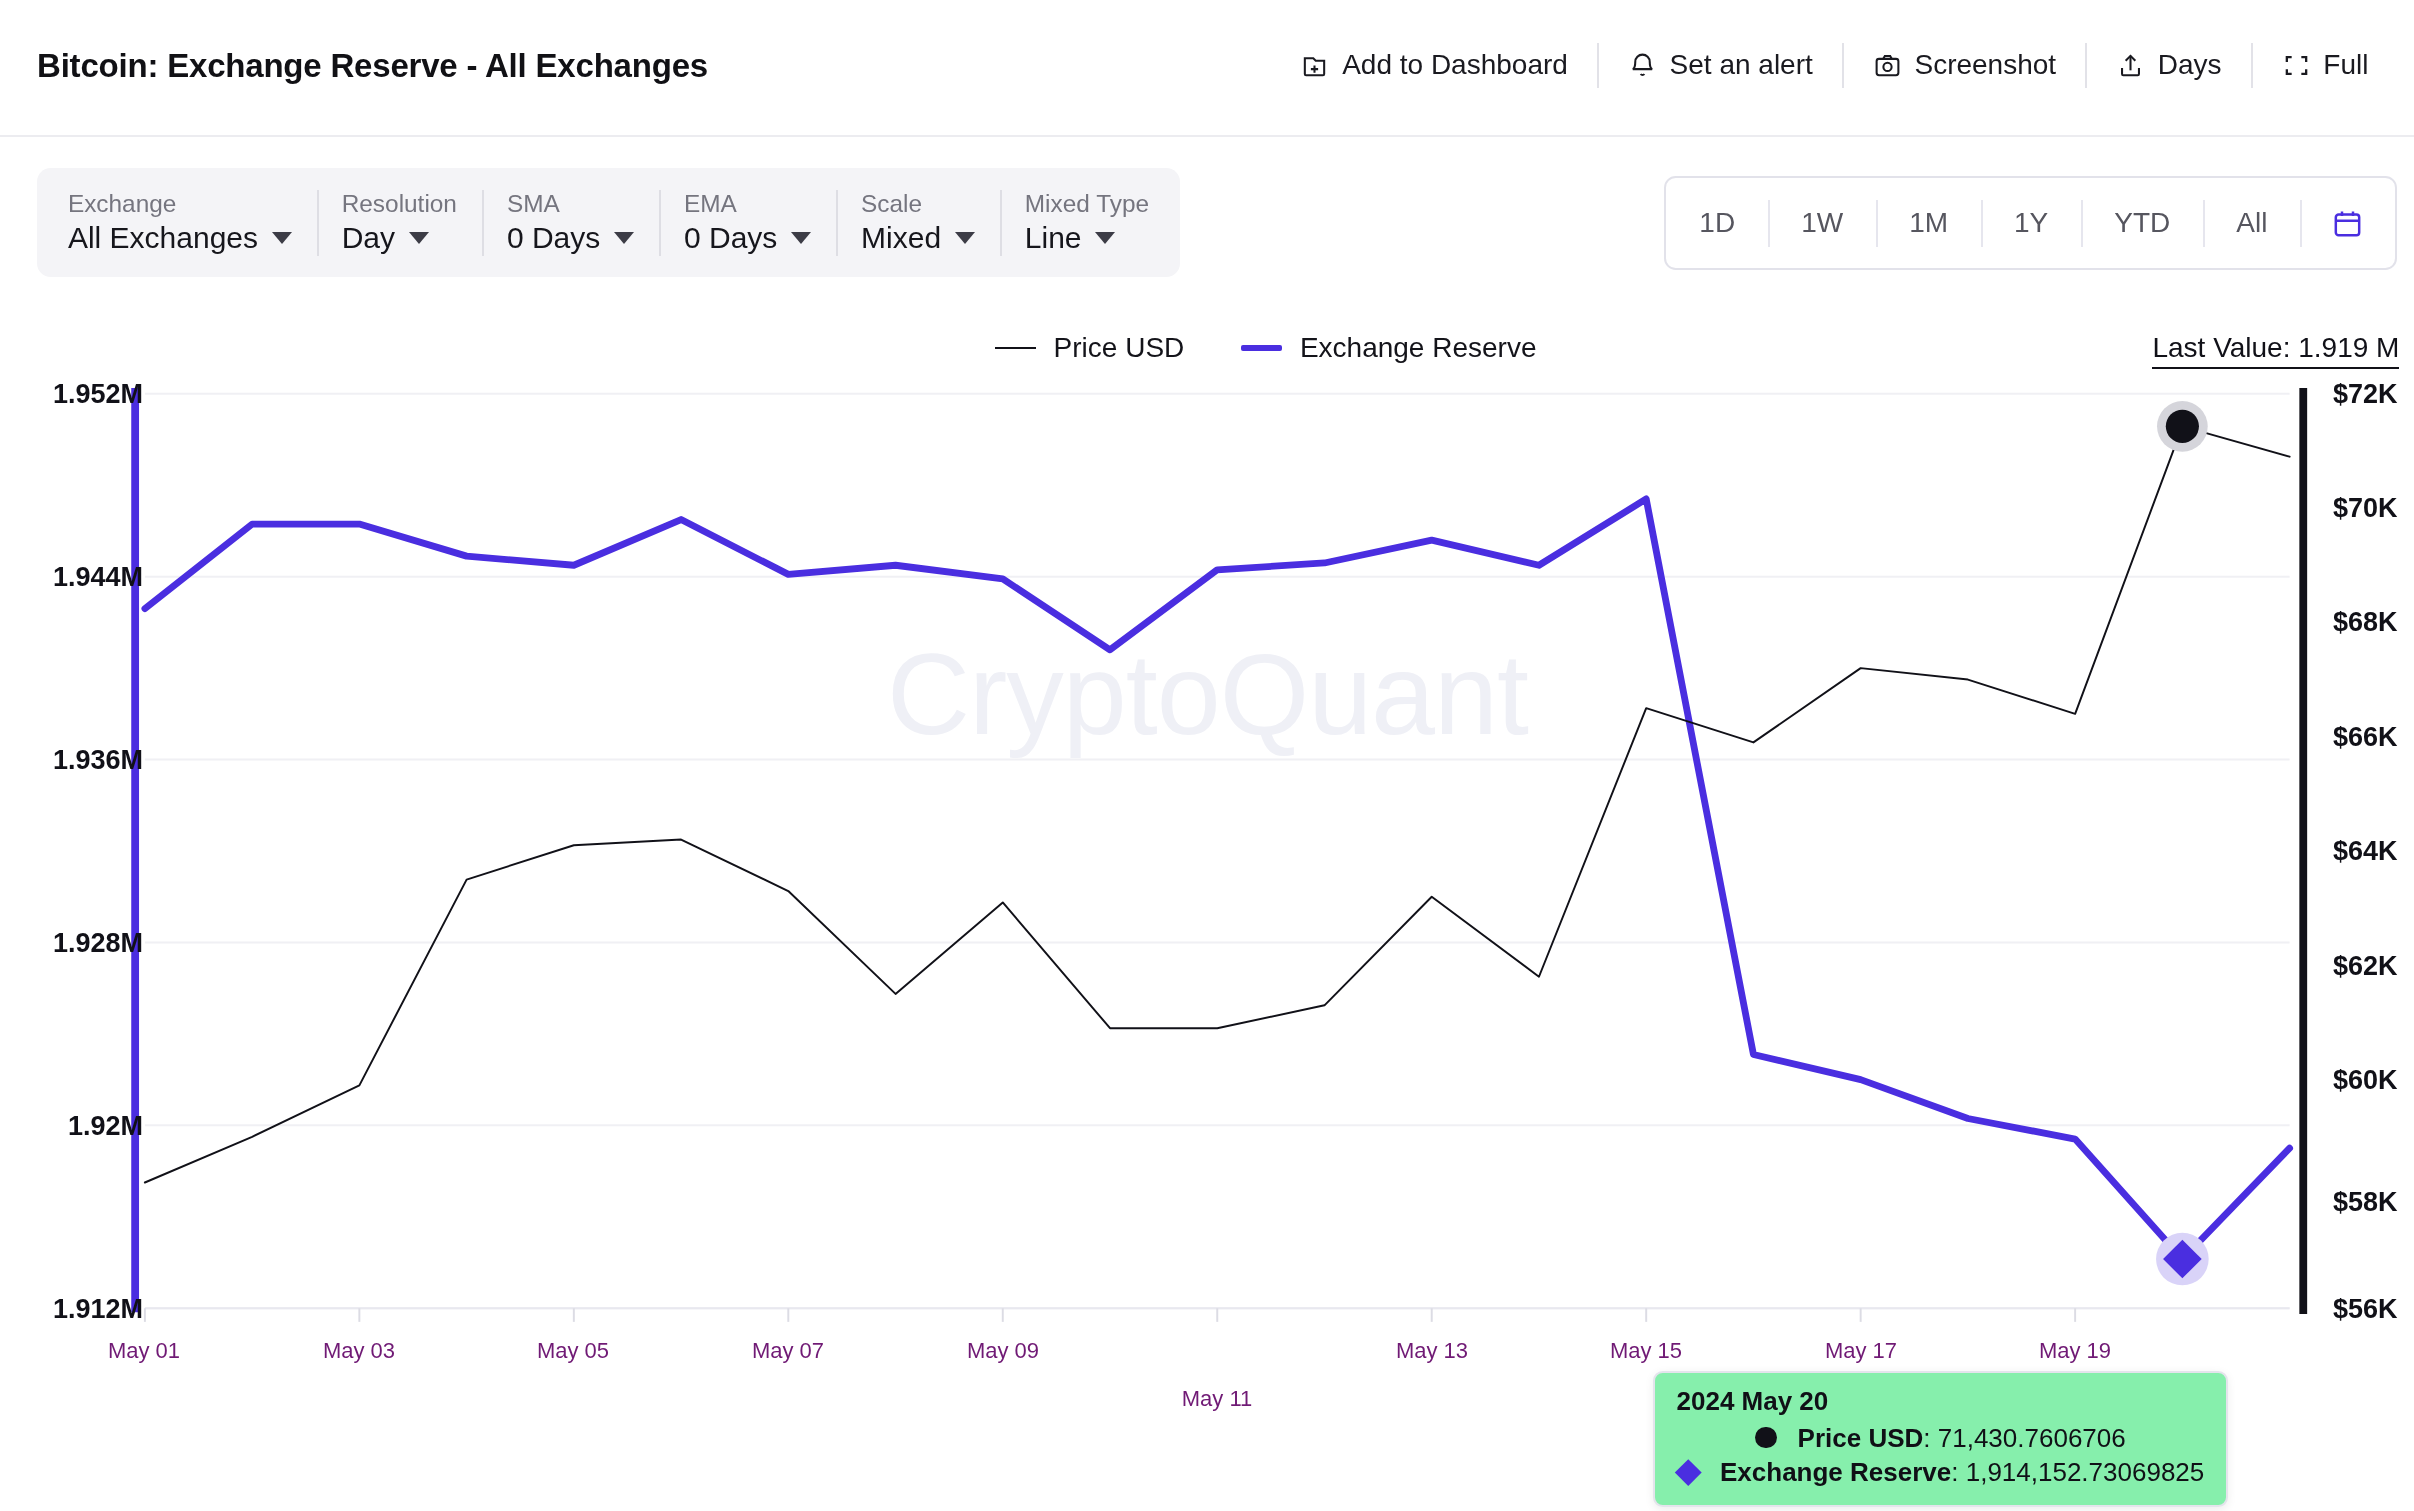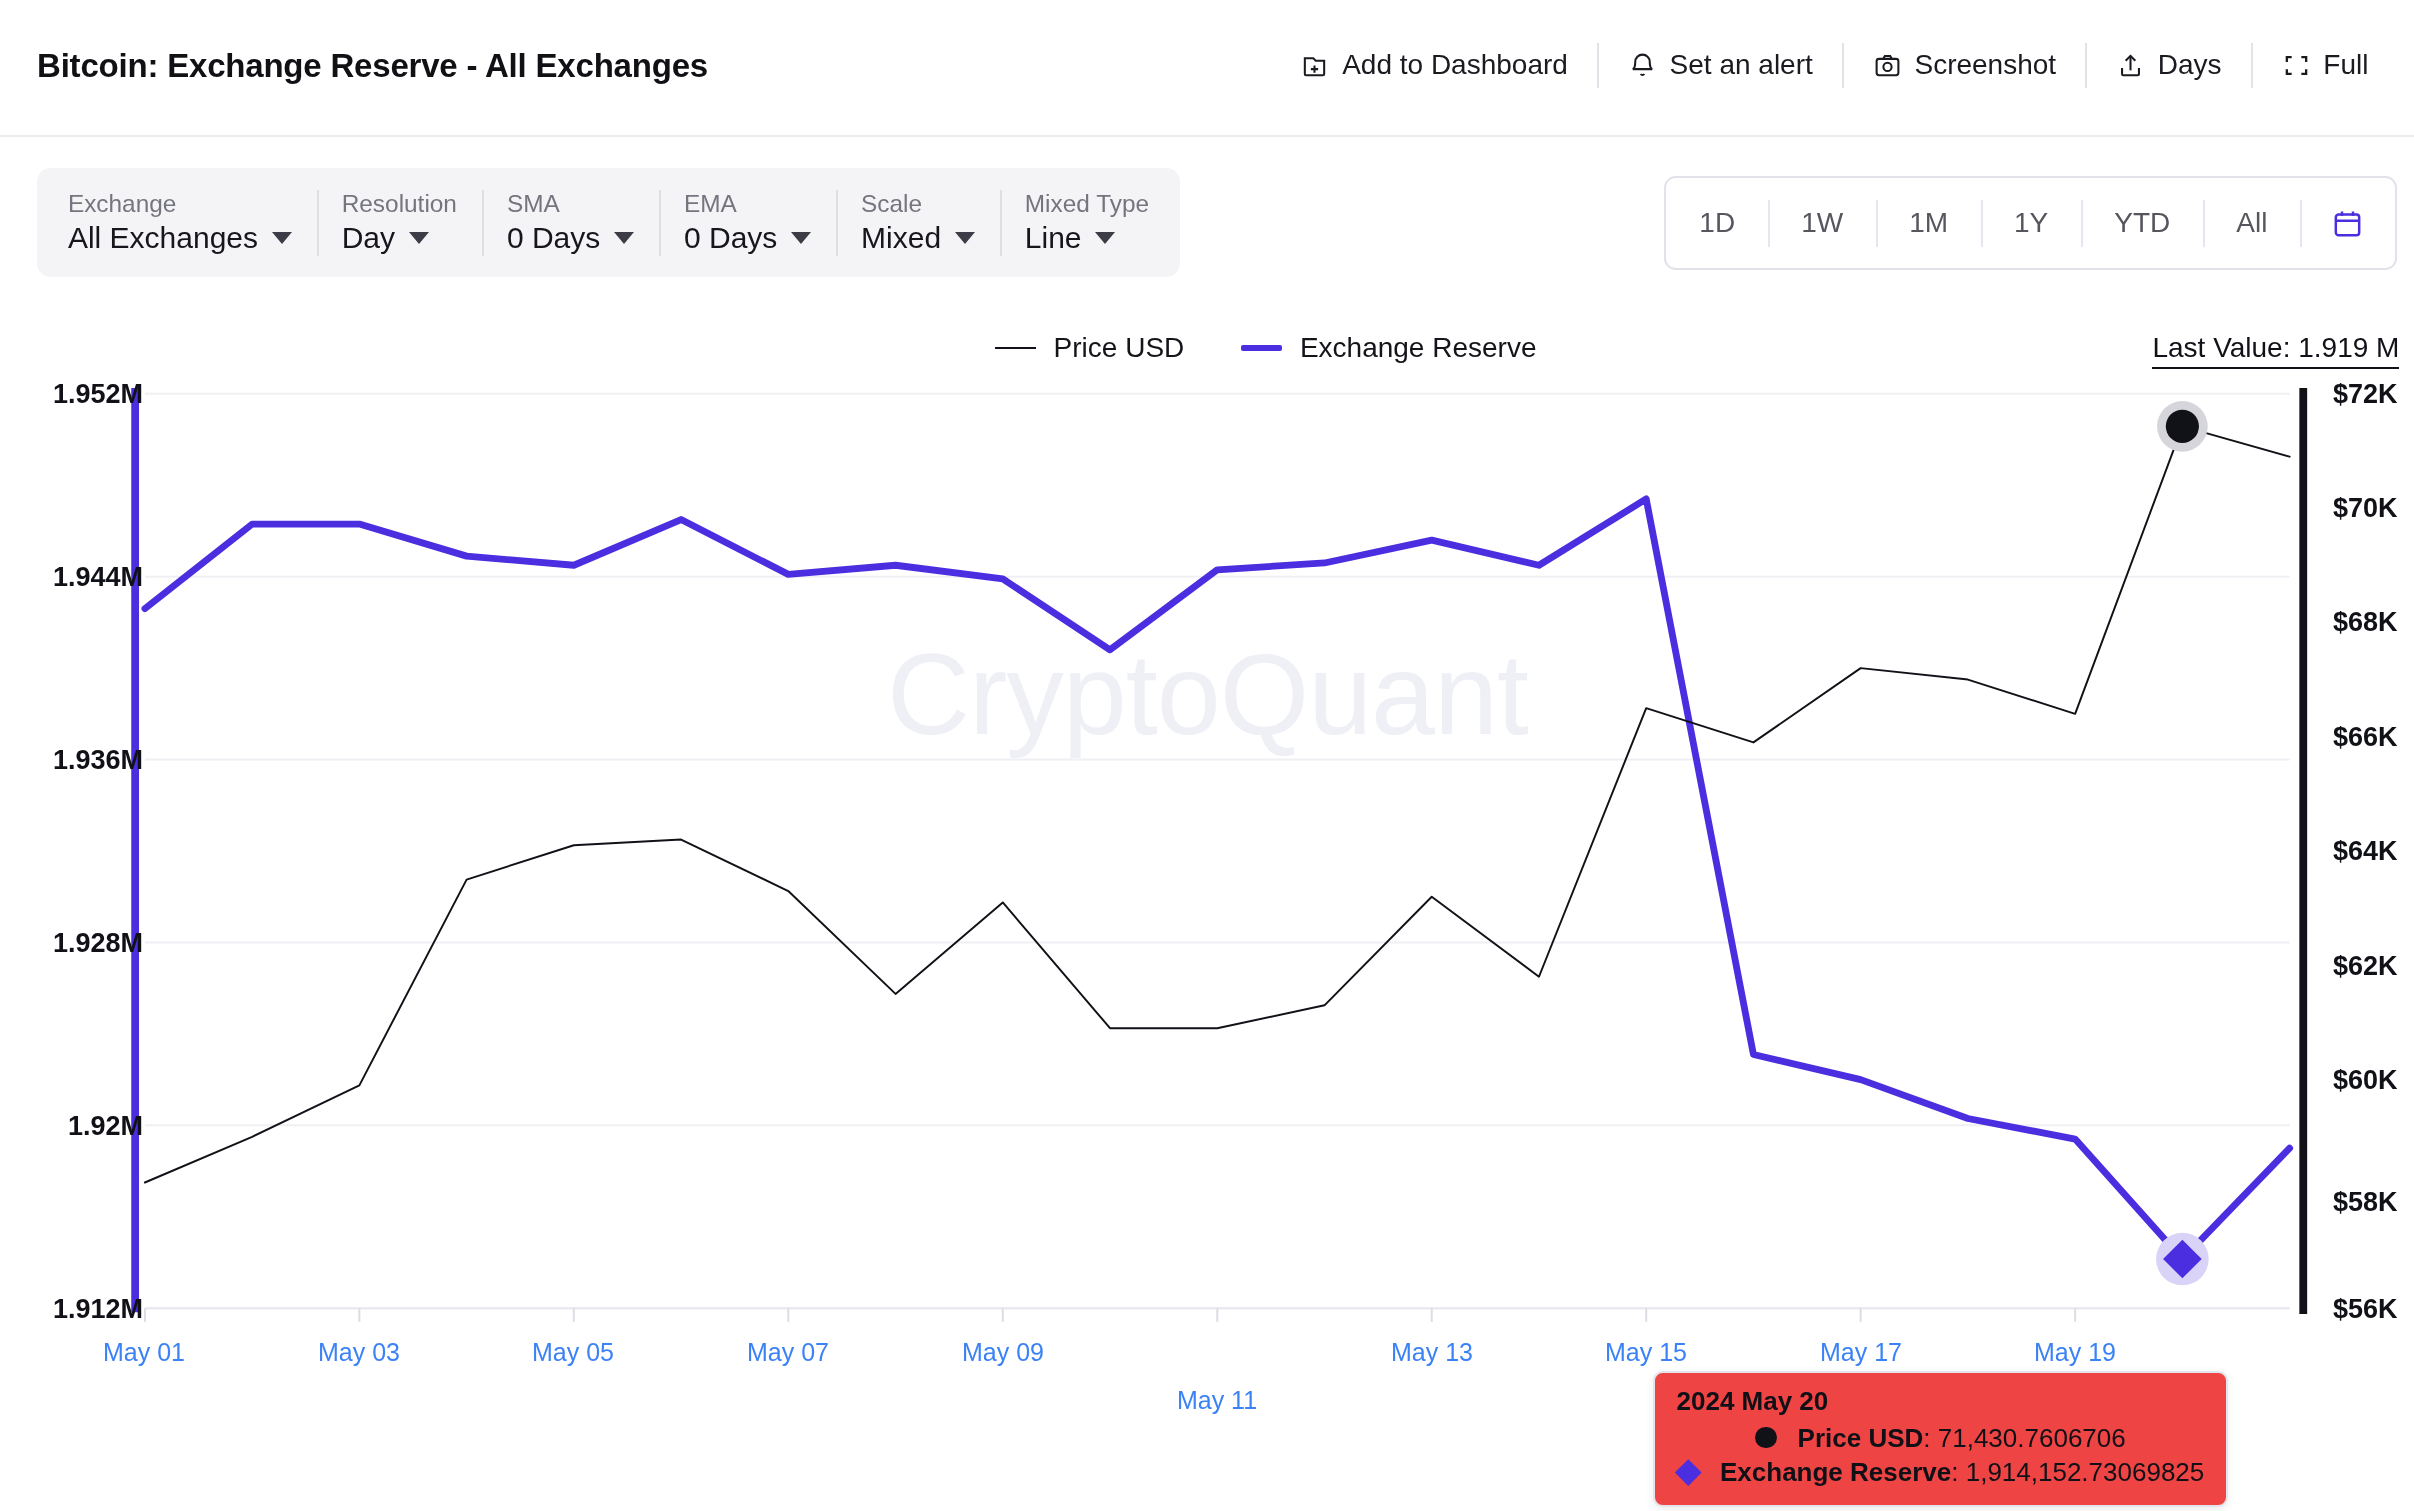--- a/index.html
+++ b/index.html
@@ -113,32 +113,32 @@
   .plot-wrap {
     position: absolute; left: 0; top: 386px; width: 2415px; height: 1125px;
   }
   .y-label-left, .y-label-right {
     position: absolute; font-size: 27px; color: #111118; font-weight: bold;
     transform: translateY(-50%); white-space: nowrap;
   }
   .y-label-left { right: 2272px; text-align: right; }
   .y-label-right { left: 2333px; }
   .x-label {
-    position: absolute; font-size: 25px; color: #3b82f6;
+    position: absolute; font-size: 22px; color: #701a75;
     transform: translateX(-50%); white-space: nowrap;
   }
   .watermark {
     position: absolute; left: 50%; top: 242px; transform: translateX(-50%);
     font-size: 115px; color: #eff0f6; font-weight: 500;
     letter-spacing: -1px; user-select: none; pointer-events: none;
   }
   
   .tooltip {
     position: absolute; left: 1653px; top: 1371px;
-    background: #ef4444; border: 2px solid #e4e4ec; border-radius: 9.8px;
+    background: #86efac; border: 2px solid #e4e4ec; border-radius: 9.8px;
     padding: 12.7px 21.5px 15.6px 21.5px; min-width: 483px;
     box-shadow: 0 2.9px 9.8px rgba(0,0,0,0.07);
   }
   .tt-date { font-size: 26px; font-weight: bold; color: #101016; margin-bottom: 3.9px; }
   .tt-row { display: flex; align-items: center; gap: 21px; font-size: 26px; color: #101016; line-height: 1.32; justify-content: center; }
   .tt-key { font-weight: bold; }
   .tt-dot { width: 21.5px; height: 21.5px; border-radius: 50%; background: #111118; flex: none; }
   .tt-diamond { width: 18.5px; height: 18.5px; background: #4a2ee0; transform: rotate(45deg); flex: none; margin: 2px; }
 </style>
 </head>

